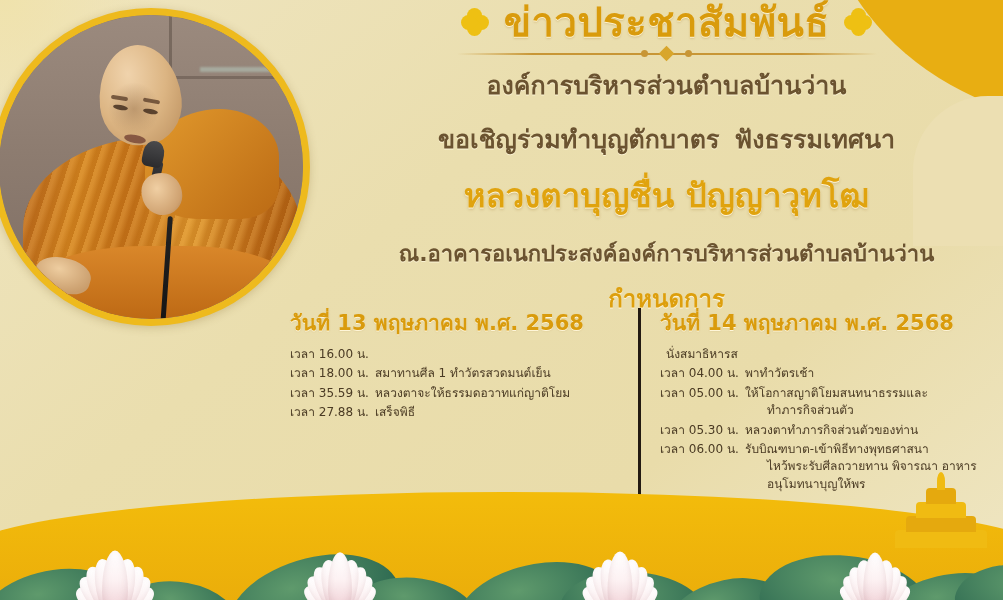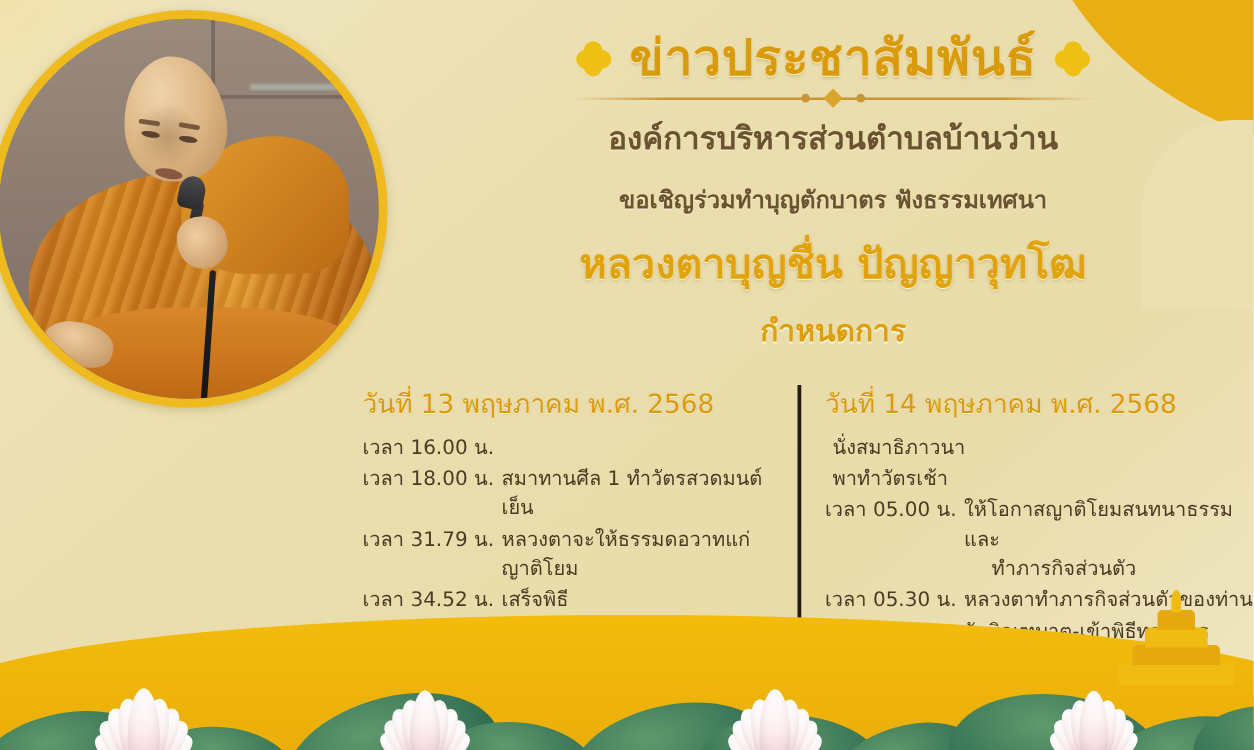--- a/index.html
+++ b/index.html
@@ -175,21 +175,21 @@
     background: linear-gradient(180deg, #222, #111);
     border-radius: 4px;
     transform: rotate(4deg);
   }
 
   
   .header { position: absolute; left: 330px; top: 0; width: 673px; }
 
   .title-row {
     display: flex; align-items: center; justify-content: center;
-    gap: 16px; padding-top: 25px;
+    gap: 16px; 
   }
   .quatrefoil {
     position: relative; width: 26px; height: 26px; flex: 0 0 auto;
   }
   .quatrefoil span {
     position: absolute; width: 15px; height: 15px;
     background: #eec013; border-radius: 50% 50% 50% 0;
   }
   .quatrefoil span:nth-child(1){ left:5.5px; top:-1px; transform: rotate(-45deg); }
   .quatrefoil span:nth-child(2){ right:-1px; top:5.5px; transform: rotate(45deg); }
@@ -226,21 +226,21 @@
   .divider .dot-l { left: 44%; }
   .divider .dot-r { right: 44%; }
 
   .sub1, .sub2, .venue {
     text-align: center;
     font-weight: bold;
     color: #6b5330;
     text-shadow: 0 1px 0 rgba(255,248,220,.8);
   }
   .sub1 { font-size: 25px; margin-top: 2px; }
-  .sub2 { font-size: 19px; margin-top: 14px; }
+  .sub2 { font-size: 25px; margin-top: 14px; font-family: Liberation Mono, monospace; }
   .venue { font-size: 22px; margin-top: 14px; }
 
   .monk-name {
     text-align: center;
     font-size: 33px; font-weight: bold;
     color: #e0a30e;
     text-shadow: 0 1px 0 #fff6d8, 0 2px 3px rgba(140,95,10,.28);
     margin-top: 10px;
   }
   .schedule-label {
@@ -258,29 +258,29 @@
   }
   .col { position: relative; }
   .col-left  { width: 348px; padding-right: 18px; }
   .col-right { width: 365px; padding-left: 22px; }
   .col-right:before {
     content: ""; position: absolute;
     left: 0; top: 2px; width: 3px; height: 192px;
     background: #231a12;
   }
   .col-date {
-    font-size: 21px; font-weight: normal;
+    font-size: 21px; font-weight: bold;
     color: #d99b0c;
     text-shadow: 0 1px 0 #fff6d8, 0 1px 2px rgba(150,100,10,.2);
     margin-bottom: 7px;
     white-space: nowrap;
   }
   .item {
     display: flex;
-    font-size: 16px;
+    font-size: 12px;
     color: #4a3a23;
     line-height: 1.45;
     margin-bottom: 2px;
   }
   .item .t { flex: 0 0 auto; white-space: nowrap; }
   .item .d { padding-left: 6px; }
   .item .d .cont { display: block; padding-left: 22px; }
 
   
   .band {
@@ -397,52 +397,54 @@
     <div class="divider">
       <div class="bar"></div>
       <div class="dot-l"></div>
       <div class="dmd"></div>
       <div class="dot-r"></div>
     </div>
 
     <div class="sub1">องค์การบริหารส่วนตำบลบ้านว่าน</div>
     <div class="sub2">ขอเชิญร่วมทำบุญตักบาตร ฟังธรรมเทศนา</div>
     <div class="monk-name">หลวงตาบุญชื่น ปัญญาวุทโฒ</div>
+    <div class="venue">ณ.อาคารอเนกประสงค์องค์การบริหารส่วนตำบลบ้านว่าน</div>
     <div class="schedule-label">กำหนดการ</div>
   </div>
 
   <div class="schedule">
 
     <div class="col col-left">
       <div class="col-date">วันที่ 13 พฤษภาคม พ.ศ. 2568</div>
 
       <div class="item">
         <span class="t">เวลา 16.00 น.</span>
       </div>
       <div class="item">
         <span class="t">เวลา 18.00 น.</span>
         <span class="d">สมาทานศีล 1 ทำวัตรสวดมนต์เย็น</span>
       </div>
       <div class="item">
-        <span class="t">เวลา 31.79 น.</span>
+        <span class="t">เวลา 35.59 น.</span>
         <span class="d">หลวงตาจะให้ธรรมดอวาทแก่ญาติโยม</span>
       </div>
       <div class="item">
-        <span class="t">เวลา 34.52 น.</span>
+        <span class="t">เวลา 27.88 น.</span>
         <span class="d">เสร็จพิธี</span>
       </div>
     </div>
 
     <div class="col col-right">
       <div class="col-date">วันที่ 14 พฤษภาคม พ.ศ. 2568</div>
 
       <div class="item">
-        <span class="d">นั่งสมาธิภาวนา</span>
-      </div>
-      <div class="item">
+        <span class="d">นั่งสมาธิหารส</span>
+      </div>
+      <div class="item">
+        <span class="t">เวลา 04.00 น.</span>
         <span class="d">พาทำวัตรเช้า</span>
       </div>
       <div class="item">
         <span class="t">เวลา 05.00 น.</span>
         <span class="d">
           <span>ให้โอกาสญาติโยมสนทนาธรรมและ</span>
           <span class="cont">ทำภารกิจส่วนตัว</span>
         </span>
       </div>
       <div class="item">

